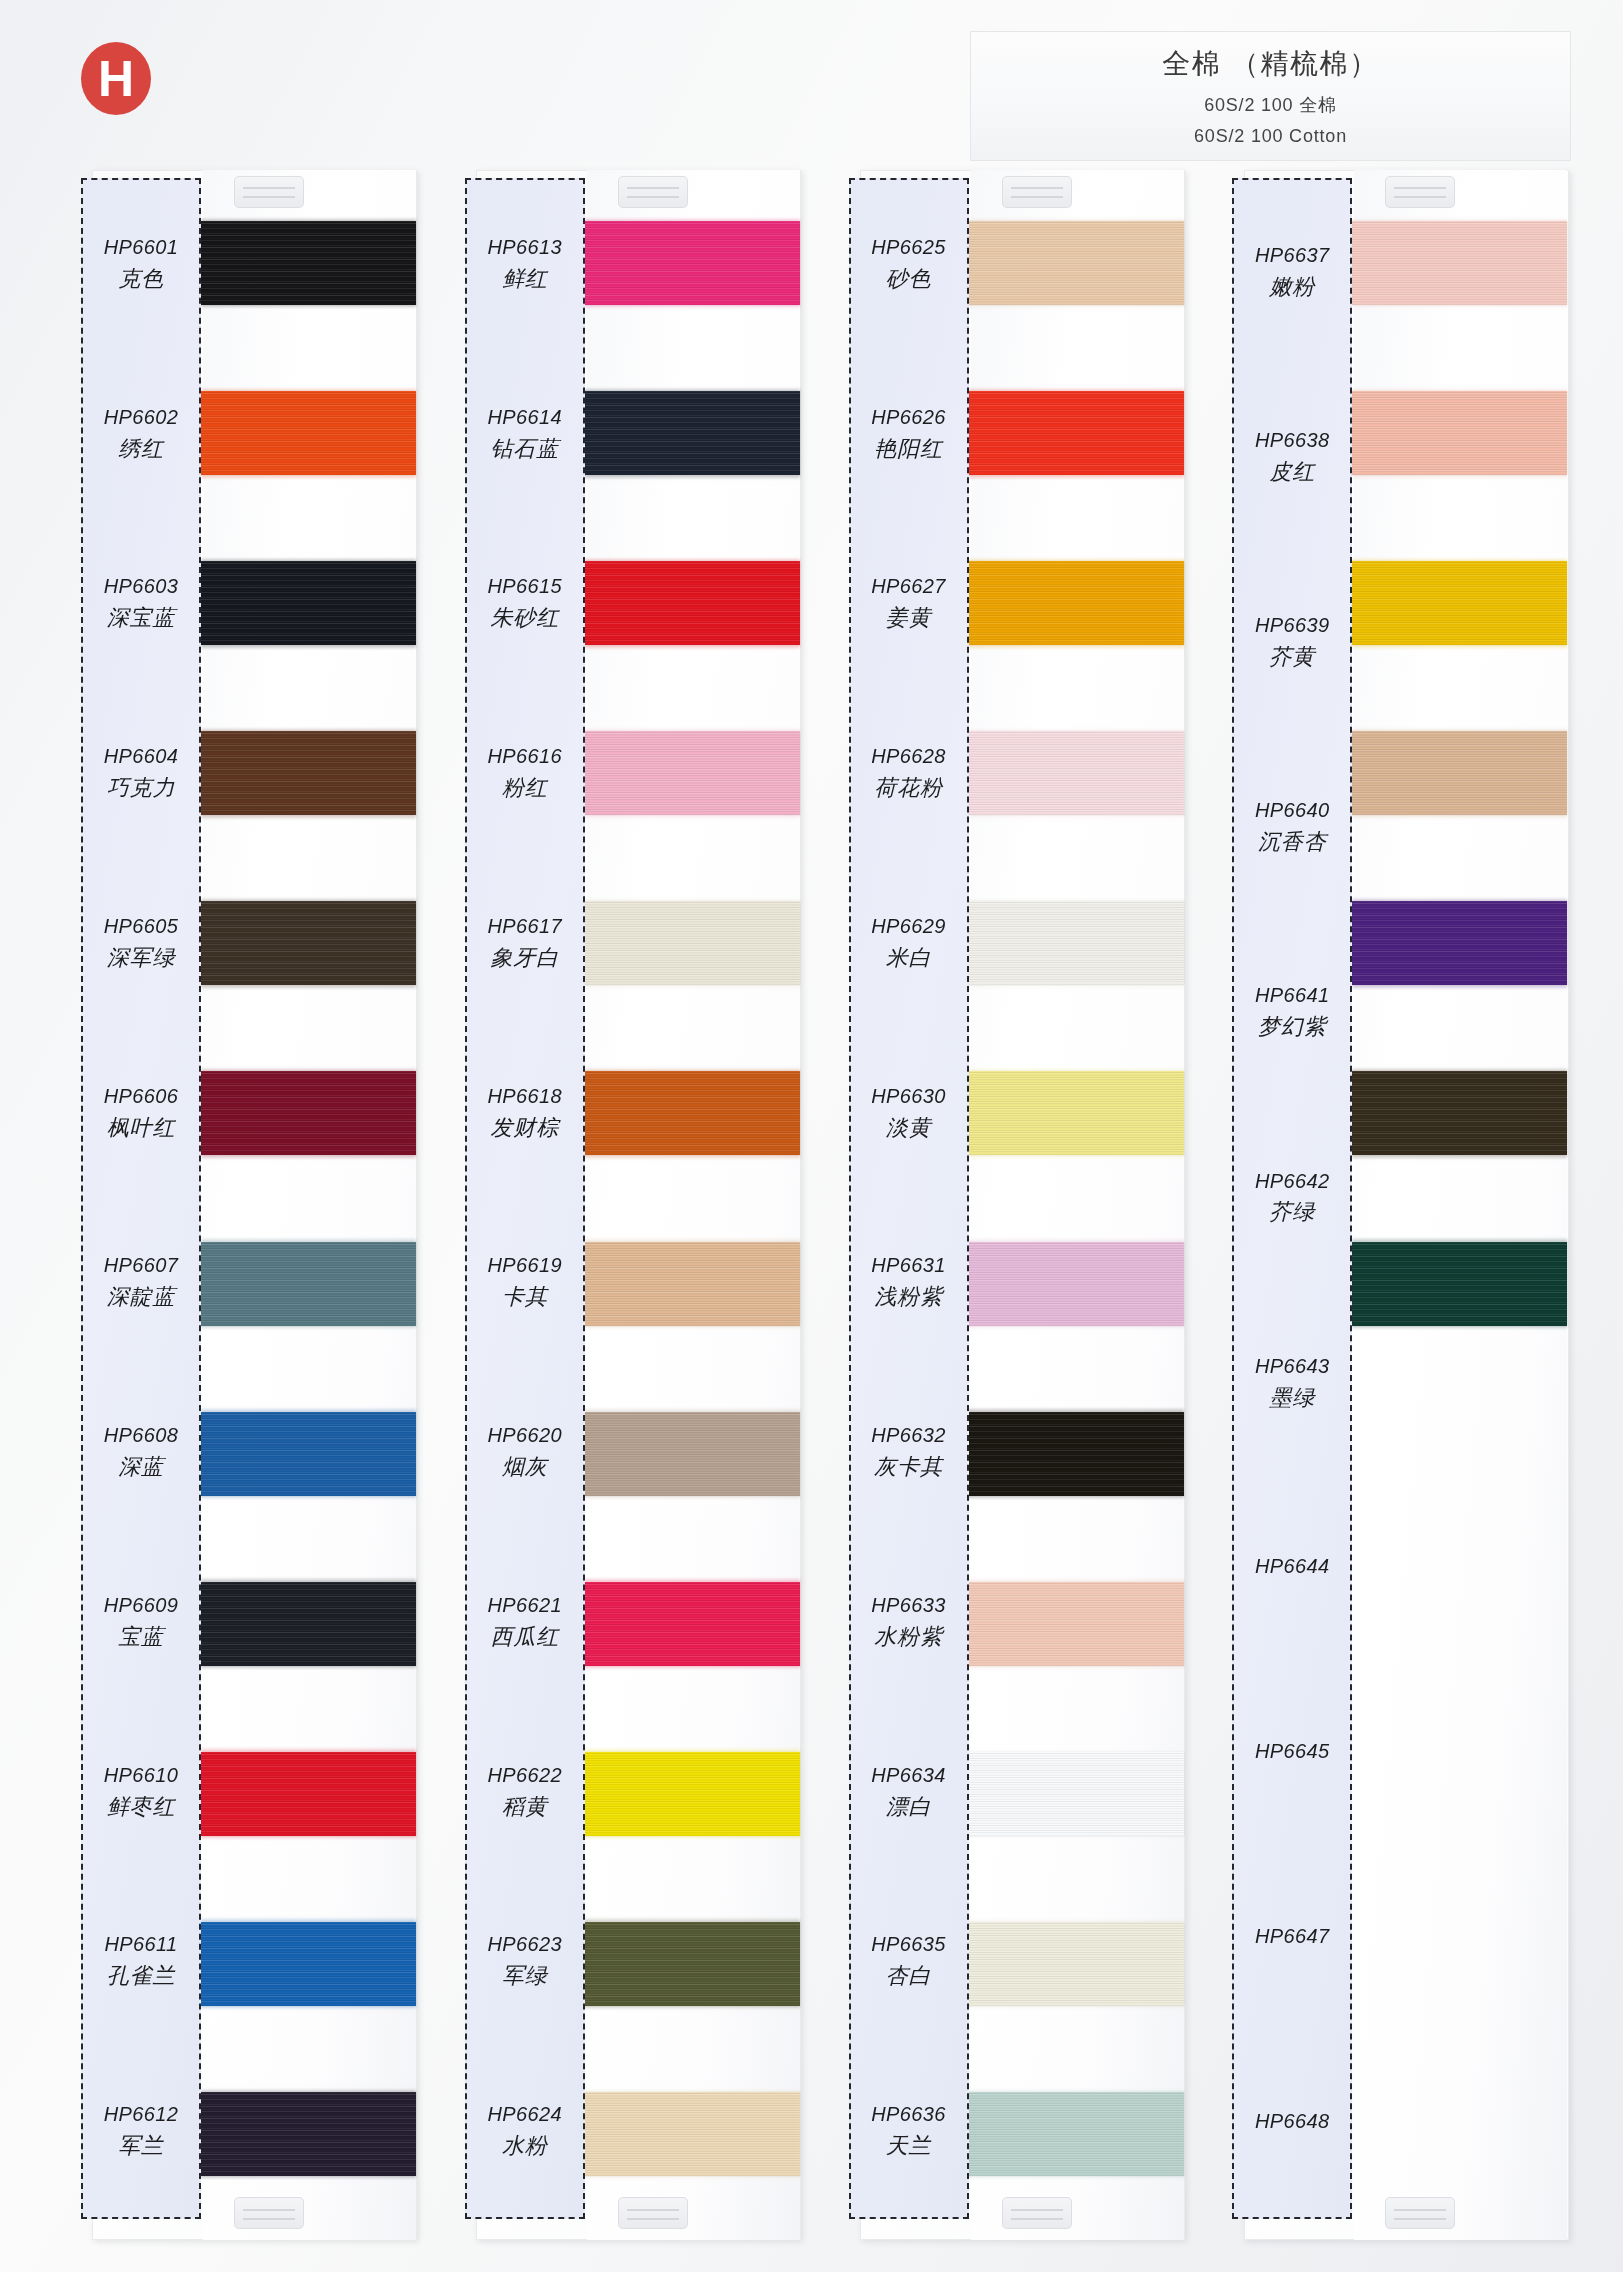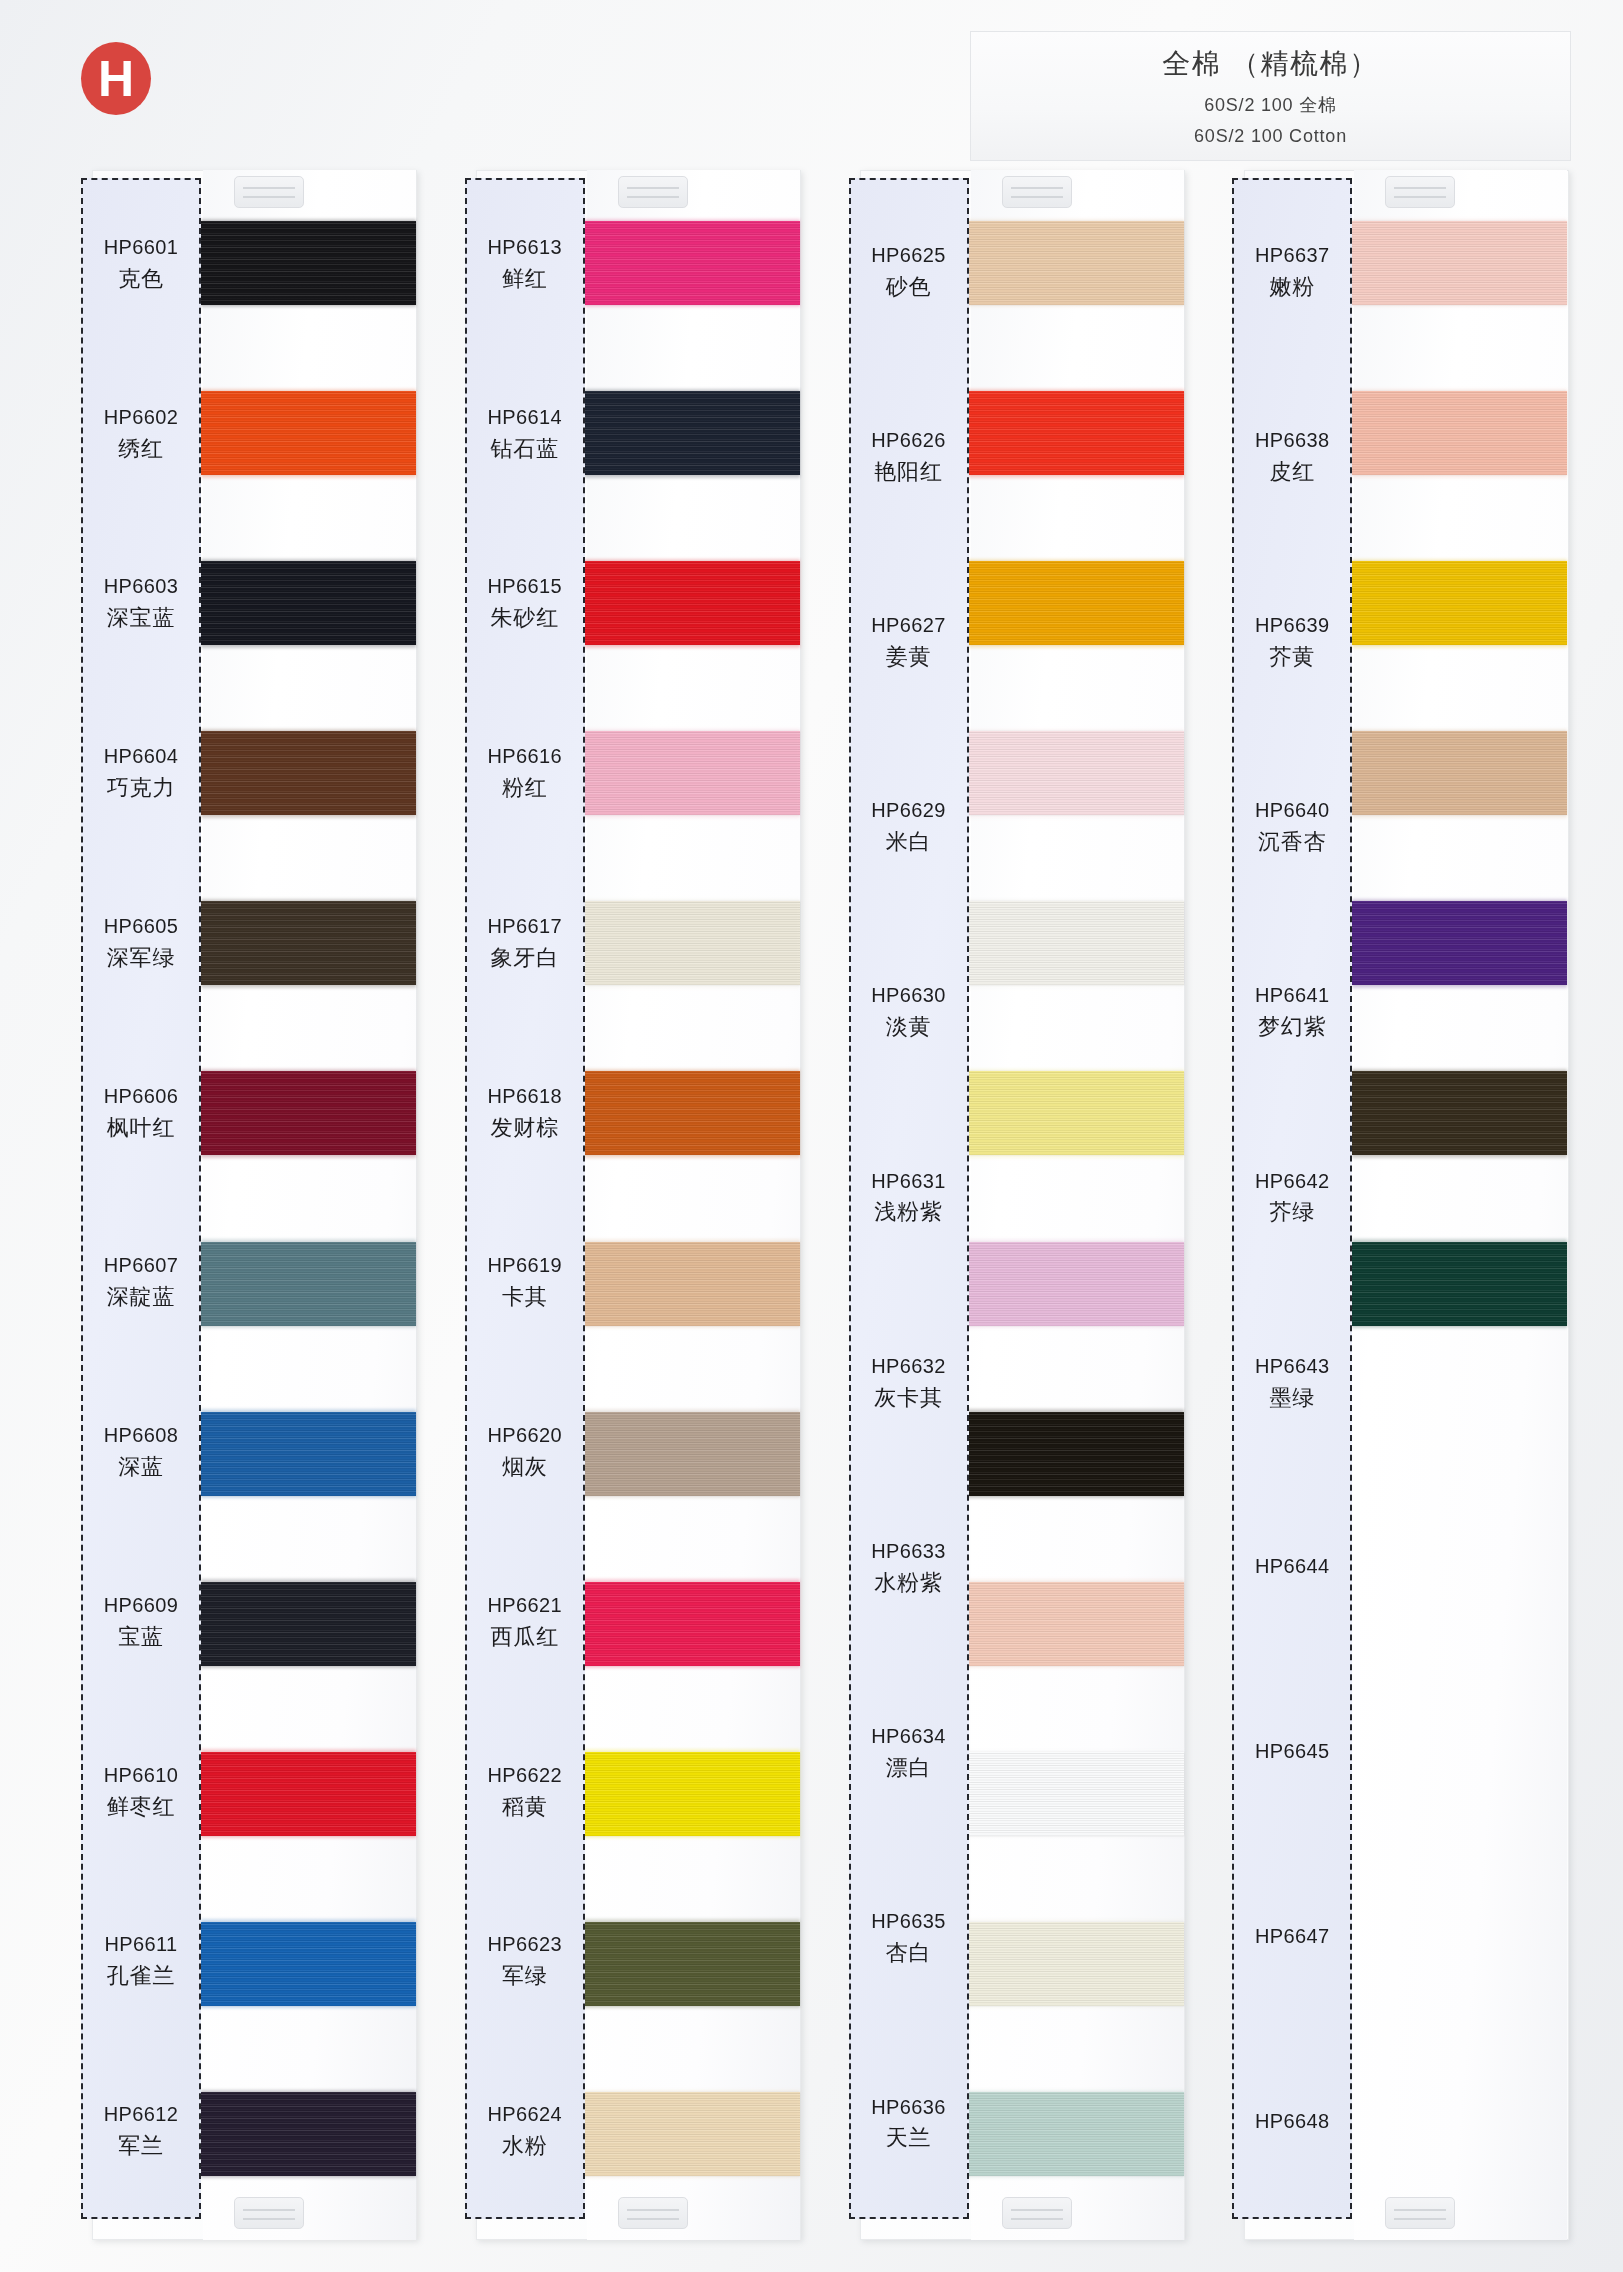--- a/index.html
+++ b/index.html
@@ -65,21 +65,21 @@
   
   .label-strip {
     position: absolute; left: 0px; top: 12px;
     width: 120px; height: 2041px;
     background: linear-gradient(100deg,#e6e9f6 0%,#eceffa 45%,#e4e8f5 100%);
     border: 2.4px dashed #24262c;
     z-index: 4;
   }
   .labels {
     position: absolute; left: 0; top: 0; width: 100%; height: 100%;
-    display: flex; flex-direction: column;
+    display: flex; flex-direction: column; font-style: italic;
   }
   .label-cell {
     flex: 1 1 0;
     display: flex; flex-direction: column;
     align-items: center; justify-content: center;
     gap: 4.9px;
   }
   .lab-code {
     font-size: 20px; color: #1d1d1f; letter-spacing: 0.4px;
     white-space: nowrap; font-family: "Liberation Sans", sans-serif;
@@ -366,20 +366,24 @@
             </div>
             <div class="label-cell">
               <div class="lab-code">HP6626</div>
               <div class="lab-name">艳阳红</div>
             </div>
             <div class="label-cell">
               <div class="lab-code">HP6627</div>
               <div class="lab-name">姜黄</div>
             </div>
             <div class="label-cell">
+              <div class="lab-code">HP6628</div>
+              <div class="lab-name">荷花粉</div>
+            </div>
+            <div class="label-cell">
               <div class="lab-code">HP6629</div>
               <div class="lab-name">米白</div>
             </div>
             <div class="label-cell">
               <div class="lab-code">HP6630</div>
               <div class="lab-name">淡黄</div>
             </div>
             <div class="label-cell">
               <div class="lab-code">HP6631</div>
               <div class="lab-name">浅粉紫</div>

